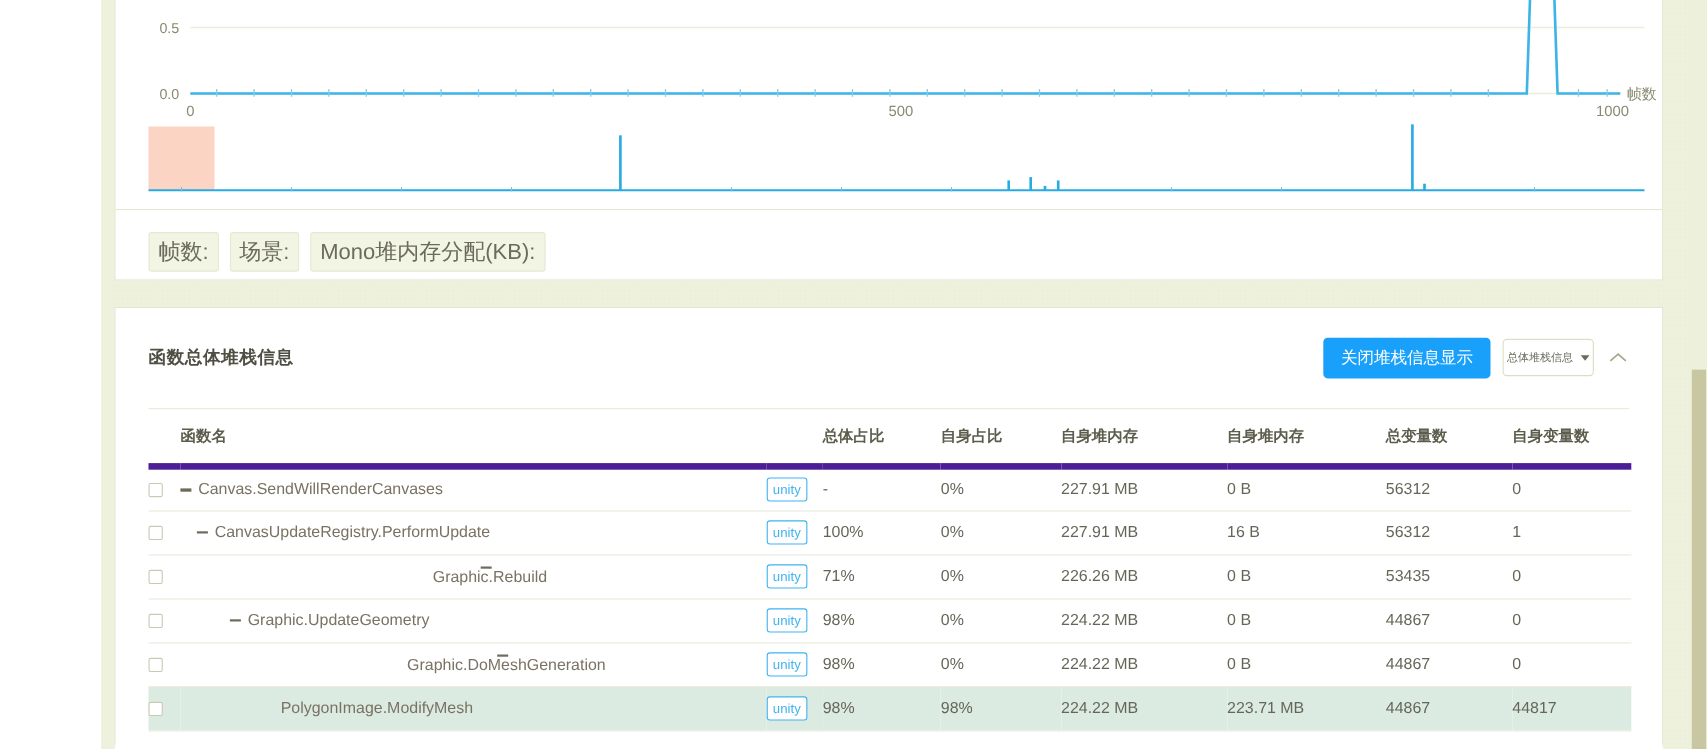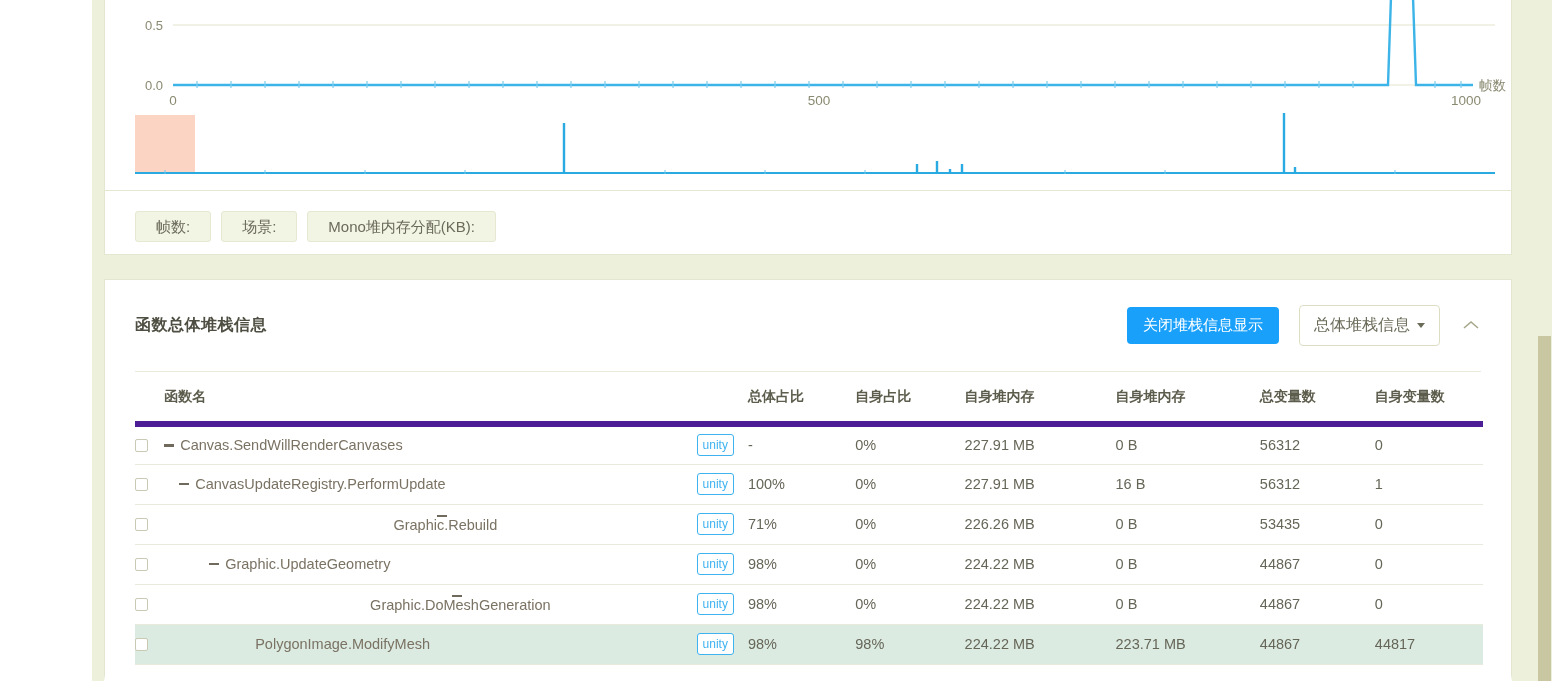--- a/index.html
+++ b/index.html
@@ -68,23 +68,23 @@
     left: 135px; top: 211px;
     display: flex;
     gap: 10px;
     align-items: center;
   }
   .chip {
     background: #f3f5e4;
     border: 1px solid #e6e8d2;
     border-radius: 3px;
     color: #6b6b5a;
-    font-size: 15px;
+    font-size: 20px;
     line-height: 1;
-    padding: 7px 20px;
+    padding: 7px 8px;
     white-space: nowrap;
     cursor: pointer;
   }
 
   
   .section-head {
     position: absolute;
     left: 104px; top: 279px;
     width: 1408px; height: 92px;
     display: flex;
@@ -94,41 +94,41 @@
   .section-title {
     font-size: 16px;
     font-weight: bold;
     color: #4e4e42;
     letter-spacing: .5px;
   }
   .section-actions {
     margin-left: auto;
     display: flex;
     align-items: center;
-    gap: 20px;
+    gap: 11px;
   }
   .btn-primary {
     background: #18a0fb;
     color: #ffffff;
     border: none;
     border-radius: 4px;
     font-size: 15px;
     font-family: "Liberation Sans", sans-serif;
     padding: 9px 16px;
     cursor: pointer;
     white-space: nowrap;
   }
   .btn-outline {
     background: #ffffff;
     color: #6b6b5a;
     border: 1px solid #ddddc4;
     border-radius: 4px;
-    font-size: 16px;
+    font-size: 10px;
     font-family: "Liberation Sans", sans-serif;
-    padding: 9px 14px;
+    padding: 9px 3px;
     cursor: pointer;
     display: flex;
     align-items: center;
     gap: 7px;
     white-space: nowrap;
   }
   .caret-down {
     width: 0; height: 0;
     border-left: 4.5px solid transparent;
     border-right: 4.5px solid transparent;

